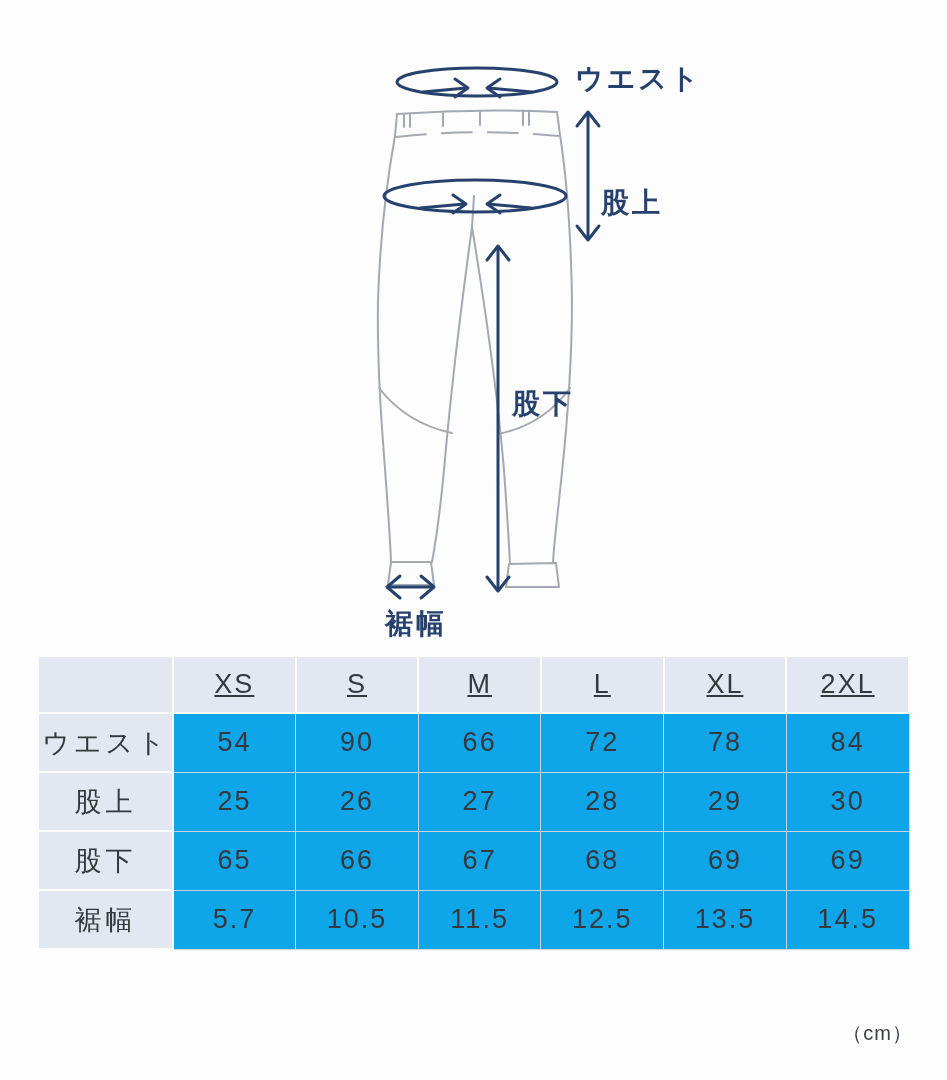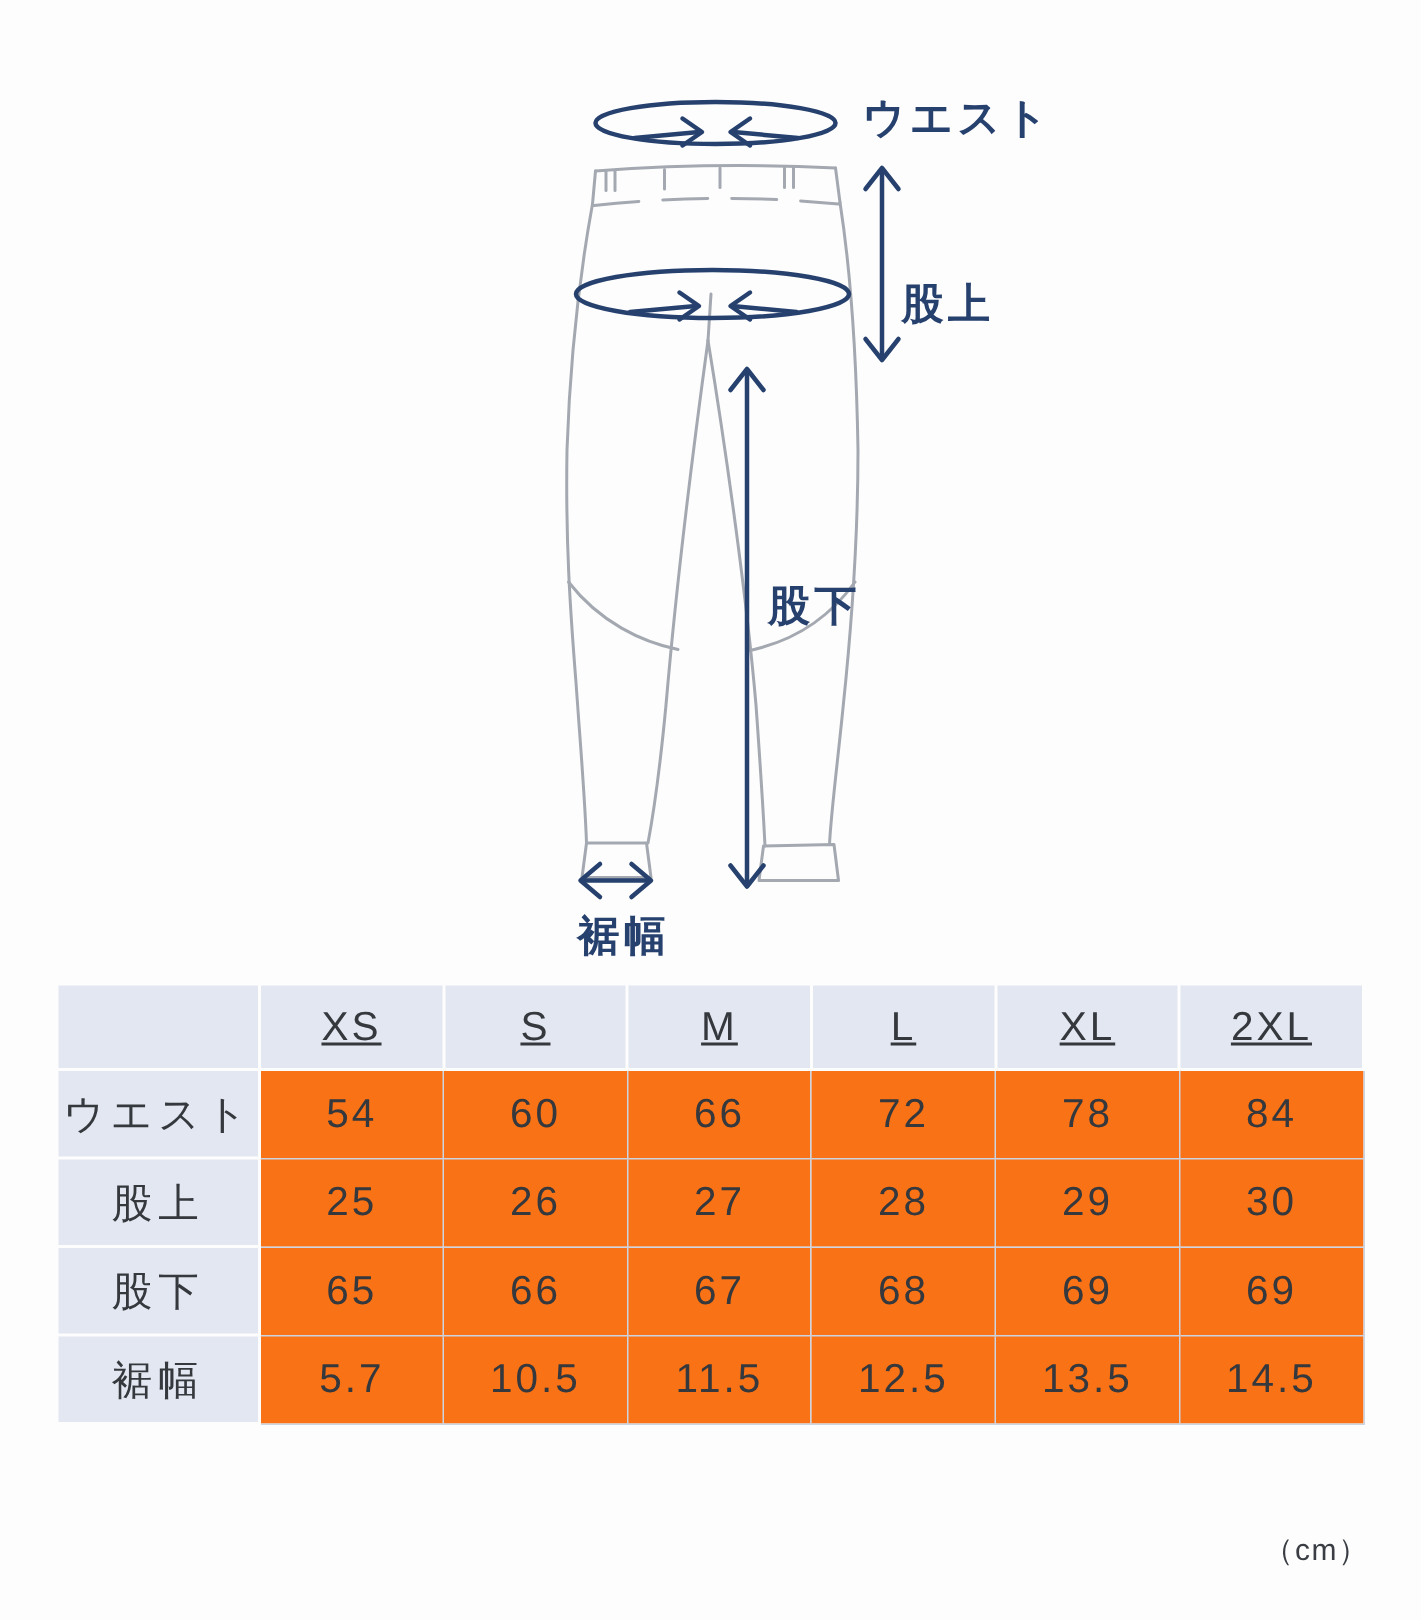--- a/index.html
+++ b/index.html
@@ -41,21 +41,21 @@
   }
   table.size-table thead th { height:57px;text-decoration:underline; }
   table.size-table tbody th, table.size-table tbody td { height:59px; }
   table.size-table th.tint {
     background:#e2e7f1;
     border:2px solid #fdfdfd;
     letter-spacing:2px;
   }
   table.size-table tbody th.tint { letter-spacing:4px; }
   table.size-table td.cell {
-    background:#f97316;
+    background:#0ea5e9;
     border:1px solid #ccd4e2;
     letter-spacing:2px;
   }
 
   .unit-note {
     position:absolute;
     right:34px;
     top:1020px;
     font-size:20px;
     letter-spacing:1px;
@@ -155,21 +155,21 @@
         <th class="tint">M</th>
         <th class="tint">L</th>
         <th class="tint">XL</th>
         <th class="tint">2XL</th>
       </tr>
     </thead>
     <tbody>
       <tr>
         <th class="tint">ウエスト</th>
         <td class="cell">54</td>
-        <td class="cell">60</td>
+        <td class="cell">90</td>
         <td class="cell">66</td>
         <td class="cell">72</td>
         <td class="cell">78</td>
         <td class="cell">84</td>
       </tr>
       <tr>
         <th class="tint">股上</th>
         <td class="cell">25</td>
         <td class="cell">26</td>
         <td class="cell">27</td>

